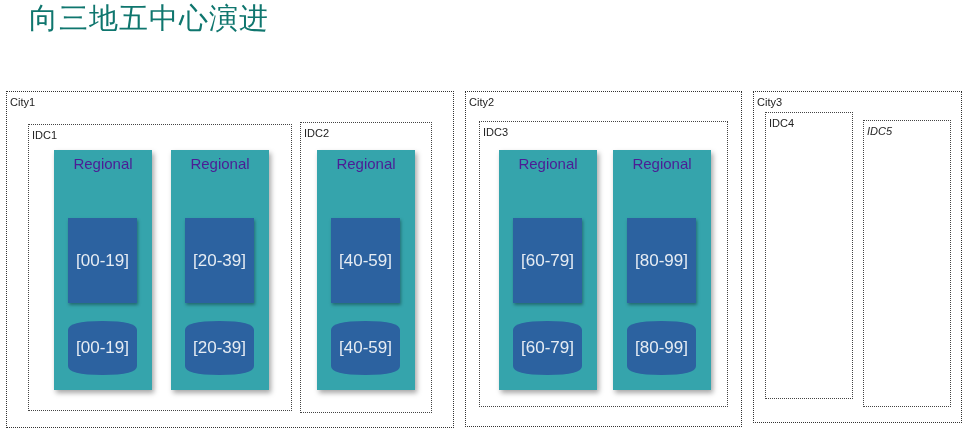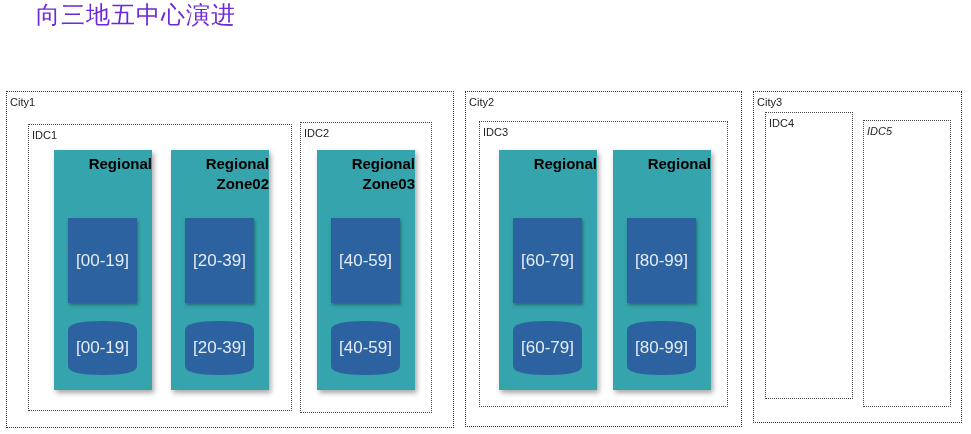--- a/index.html
+++ b/index.html
@@ -1,26 +1,26 @@
 <!DOCTYPE html>
 <html><head>
 <meta charset="utf-8">
 <style>
   html, body { margin:0; padding:0; background:#ffffff; }
   body { width:971px; height:434px; position:relative; overflow:hidden;
          font-family:"Liberation Sans","DejaVu Sans",sans-serif; }
-  .title { position:absolute; left:36px; top:-1px; font-size:24px; color:#6d28d9;
+  .title { position:absolute; left:29px; top:-1px; font-size:29px; color:#0f766e;
            font-family:"DejaVu Sans",sans-serif; font-weight:300; letter-spacing:1px; }
   .box { position:absolute; box-sizing:border-box; border:1.5px dotted #333; }
   .box.idc { border-color:#444; }
   .box-label { position:absolute; left:3px; top:4px; font-size:11px; color:#222; }
   .zone { position:absolute; width:98px; height:240px; background:#35a4ac;
           box-shadow:2px 3px 5px rgba(0,0,0,0.35); }
-  .zone-title { position:absolute; left:0; right:0; top:4px; text-align:right;
-                font-size:15px; line-height:20px; color:#000000;font-weight:bold; }
+  .zone-title { position:absolute; left:0; right:0; top:4px; text-align:center;
+                font-size:15px; line-height:20px; color:#4c1d95; }
   .zone-title span { display:block; }
   .shard { position:absolute; left:14px; top:68px; width:69px; height:85px; background:#2c62a0;
            box-shadow:1px 2px 3px rgba(0,0,0,0.35); display:flex; align-items:center; justify-content:center;
            color:#e6ecf3; font-size:17px; }
   .db { position:absolute; left:14px; top:171px; width:69px; height:54px; }
   .db svg { position:absolute; left:0; top:0; }
   .db-label { position:absolute; left:0; right:0; top:0; bottom:0; display:flex; align-items:center;
               justify-content:center; color:#e6ecf3; font-size:17px; }
 </style>
 </head>
@@ -66,37 +66,35 @@
     <svg width="69" height="54">
         <path d="M0,9 Q0,0 34.5,0 Q69,0 69,9 L69,45 Q69,54 34.5,54 Q0,54 0,45 Z" fill="#2c62a0"></path>
       </svg>
     <div class="db-label">[00-19]</div>
   </div>
 </div>
 
 <div class="zone" style="left:171px;top:150px;">
   <div class="zone-title">
     <span>Regional</span>
-    <span>Zone02</span>
   </div>
   <div class="shard">
       <span>[20-39]</span>
     </div>
   <div class="db">
     <svg width="69" height="54">
         <path d="M0,9 Q0,0 34.5,0 Q69,0 69,9 L69,45 Q69,54 34.5,54 Q0,54 0,45 Z" fill="#2c62a0"></path>
       </svg>
     <div class="db-label">[20-39]</div>
   </div>
 </div>
 
 <div class="zone" style="left:317px;top:150px;">
   <div class="zone-title">
     <span>Regional</span>
-    <span>Zone03</span>
   </div>
   <div class="shard">
       <span>[40-59]</span>
     </div>
   <div class="db">
     <svg width="69" height="54">
         <path d="M0,9 Q0,0 34.5,0 Q69,0 69,9 L69,45 Q69,54 34.5,54 Q0,54 0,45 Z" fill="#2c62a0"></path>
       </svg>
     <div class="db-label">[40-59]</div>
   </div>

